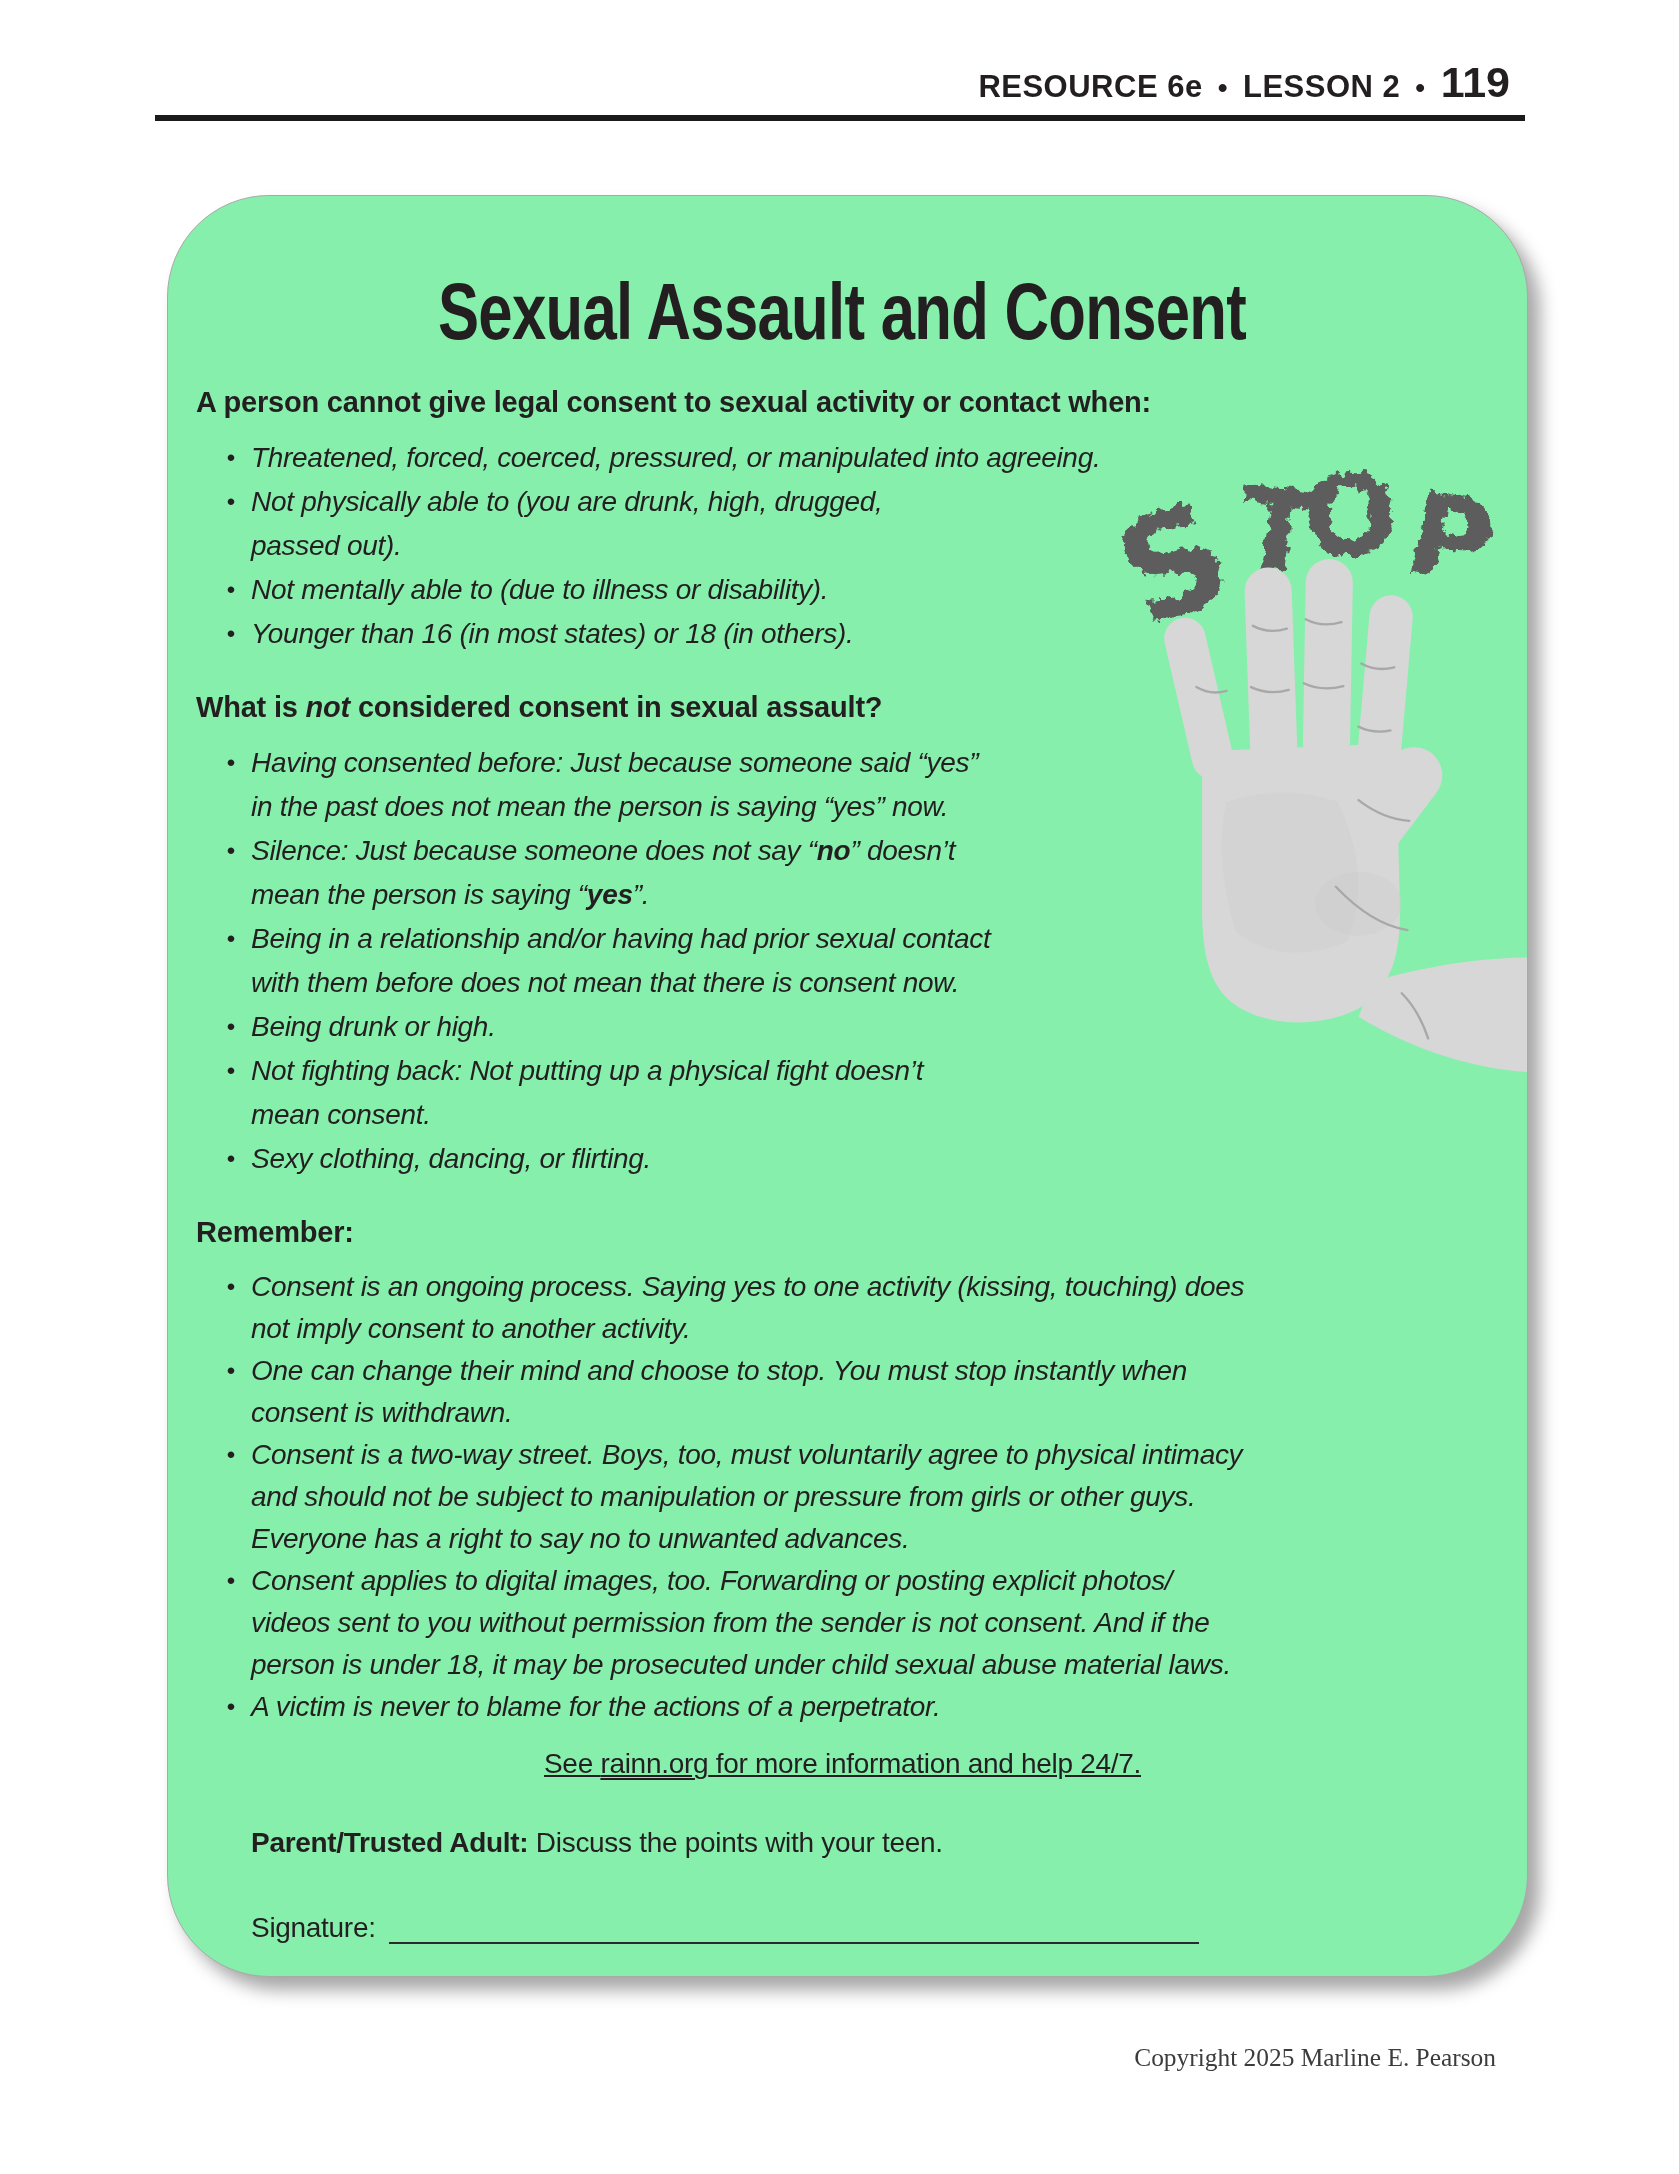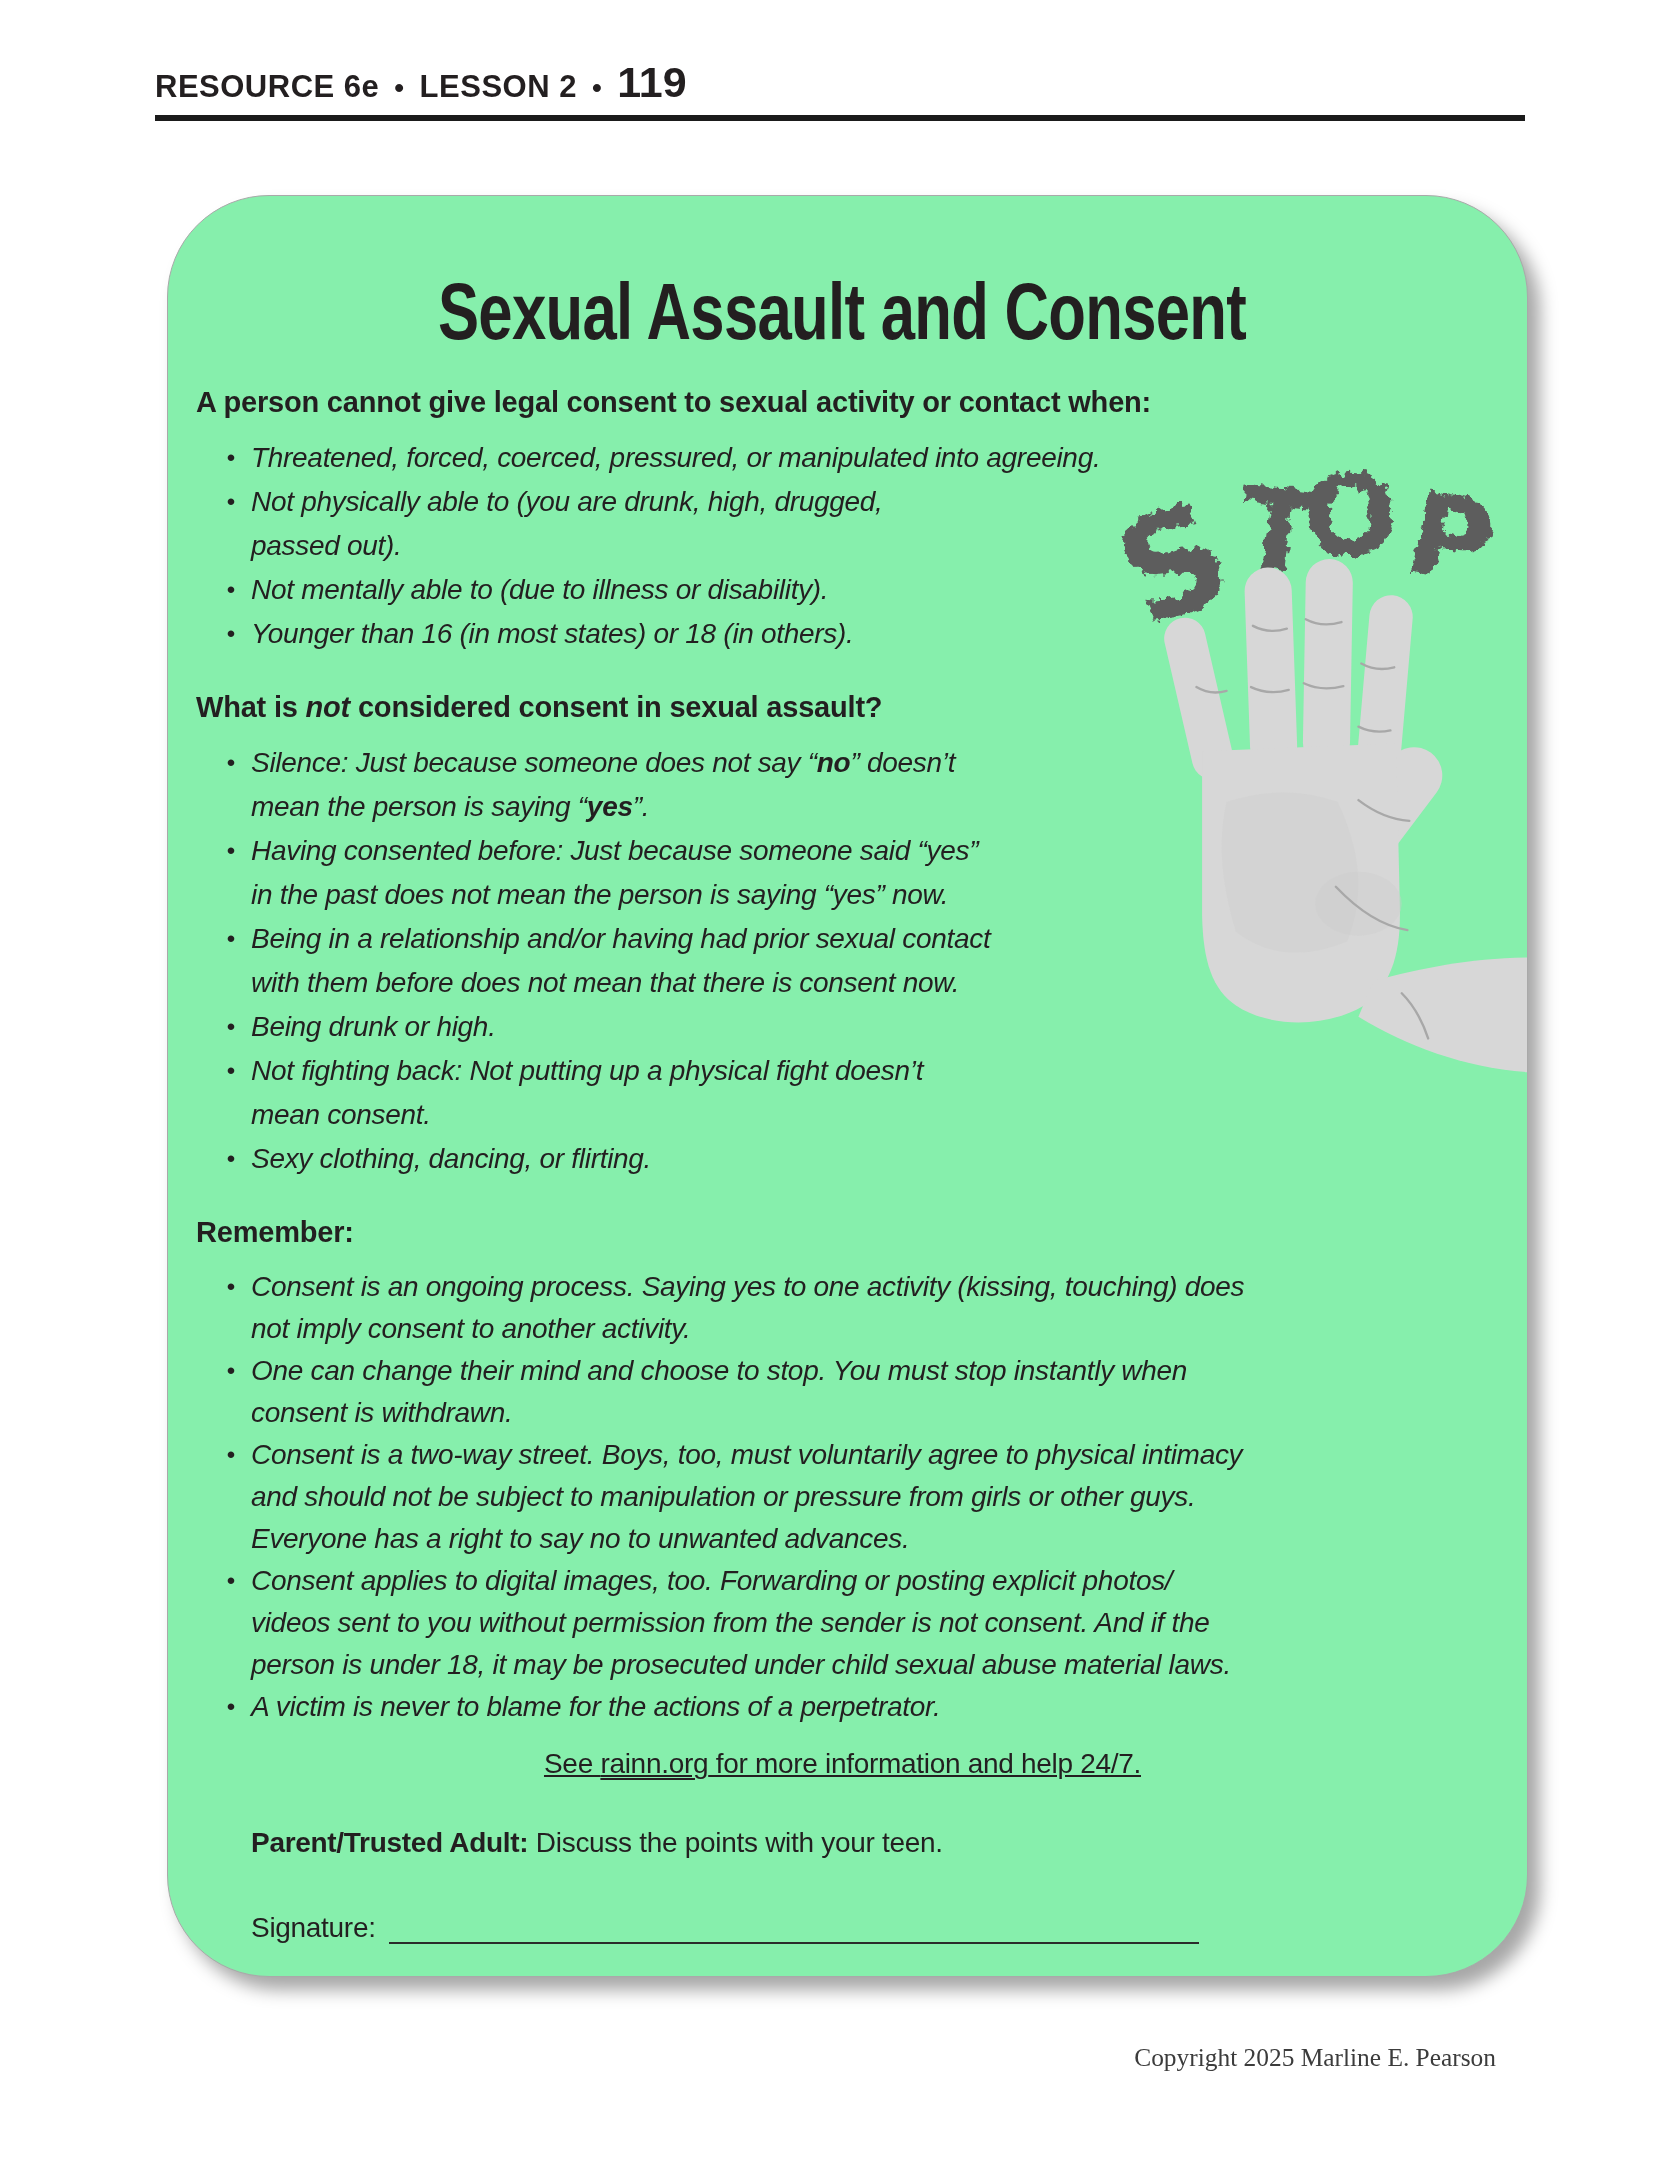--- a/index.html
+++ b/index.html
@@ -5,21 +5,21 @@
   html,body { margin:0; padding:0; background:#ffffff; }
   .page {
     position:relative; width:1680px; height:2174px; background:#ffffff;
     font-family:"Liberation Sans", sans-serif; color:#231f20; overflow:hidden;
     margin:0 auto;
   }
 
   
   .header { position:absolute; top:58px; left:155px; width:1370px; }
   .header-line {
-    display:flex; justify-content:flex-start; align-items:baseline;
+    display:flex; justify-content:flex-end; align-items:baseline;
     gap:15px; padding-right:15px; font-weight:bold; letter-spacing:0.5px;
   }
   .header-label { font-size:31px; }
   .header-dot { font-size:28px; }
   .header-page { font-size:43px; letter-spacing:0; }
   .header-rule { margin-top:7.5px; height:6.6px; background:#1b1b1b; }
 
   
   .card {
     position:absolute; left:167px; top:195px; width:1361px; height:1782px;
@@ -148,22 +148,22 @@
       <div class="sec-heading">A person cannot give legal consent to sexual activity or contact when:</div>
       <ul class="bullets">
           <li>Threatened, forced, coerced, pressured, or manipulated into agreeing.</li>
           <li>Not physically able to (you are drunk, high, drugged,<br>passed out).</li>
           <li>Not mentally able to (due to illness or disability).</li>
           <li>Younger than 16 (in most states) or 18 (in others).</li>
         </ul>
 
       <div class="sec-heading">What is <i>not</i> considered consent in sexual assault?</div>
       <ul class="bullets">
+          <li>Having consented before: Just because someone said “yes”<br>in the past does not mean the person is saying “yes” now.</li>
           <li>Silence: Just because someone does not say “<b>no</b>” doesn’t<br>mean the person is saying “<b>yes</b>”.</li>
-          <li>Having consented before: Just because someone said “yes”<br>in the past does not mean the person is saying “yes” now.</li>
           <li>Being in a relationship and/or having had prior sexual contact<br>with them before does not mean that there is consent now.</li>
           <li>Being drunk or high.</li>
           <li>Not fighting back: Not putting up a physical fight doesn’t<br>mean consent.</li>
           <li>Sexy clothing, dancing, or flirting.</li>
         </ul>
 
       <div class="sec-heading">Remember:</div>
       <ul class="bullets remember">
           <li>Consent is an ongoing process. Saying yes to one activity (kissing, touching) does<br>not imply consent to another activity.</li>
           <li>One can change their mind and choose to stop. You must stop instantly when<br>consent is withdrawn.</li>

